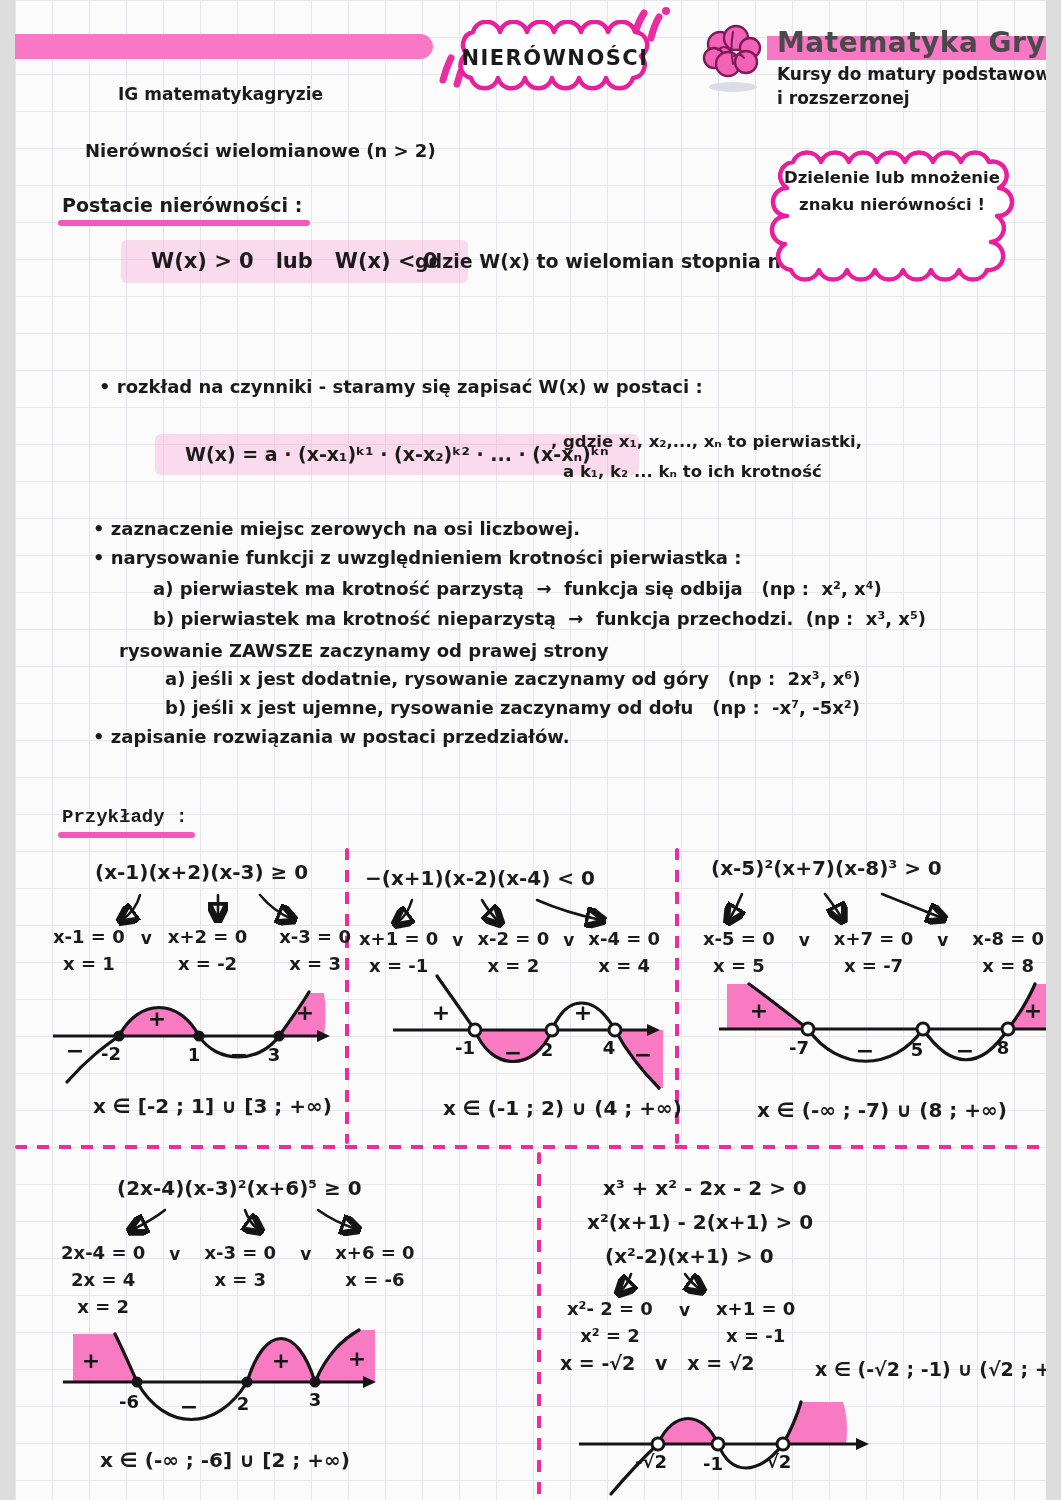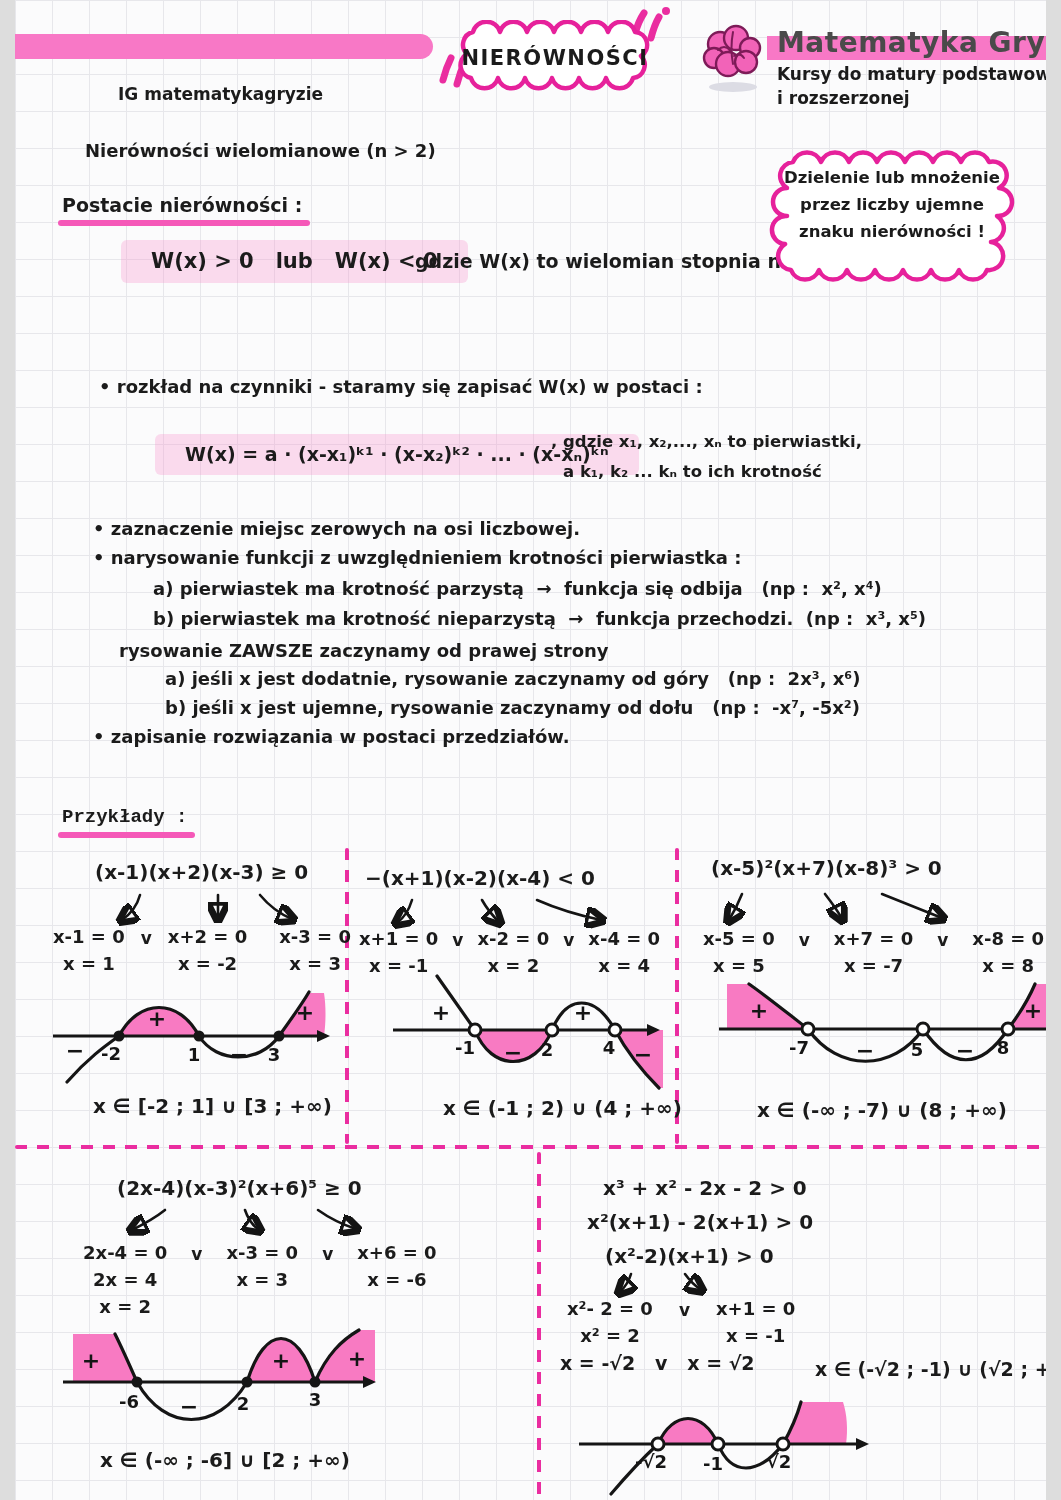--- a/index.html
+++ b/index.html
@@ -90,21 +90,20 @@
   <div class="hw" style="left:400px;top:250px;font-size:19px;">gdzie W(x) to wielomian stopnia n</div>
 
   <svg class="abs" style="left:750px;top:146px;" width="254" height="154" viewBox="0 0 254 154">
     <path class="cloudpath" d="M28,16 a15,15 0 0 1 28,0 a15,15 0 0 1 28,0 a15,15 0 0 1 28,0 a15,15 0 0 1 28,0 a15,15 0 0 1 28,0 a15,15 0 0 1 28,0 a15,15 0 0 1 28,0
          a14,14 0 0 1 10,26 a14,14 0 0 1 -2,28 a14,14 0 0 1 -6,26 a14,14 0 0 1 -4,28
          a15,15 0 0 1 -28,0 a15,15 0 0 1 -28,0 a15,15 0 0 1 -28,0 a15,15 0 0 1 -28,0 a15,15 0 0 1 -28,0 a15,15 0 0 1 -28,0 a15,15 0 0 1 -28,0
          a14,14 0 0 1 -6,-26 a14,14 0 0 1 2,-28 a14,14 0 0 1 0,-28 a14,14 0 0 1 6,-26 z"></path>
   </svg>
   <div class="abs" style="left:758px;top:164px;width:238px;text-align:center;font-weight:bold;font-size:16.5px;line-height:1.65;">
     <span style="display:block">Dzielenie lub mnożenie</span>
-    <span style="display:block">przez liczby ujemne</span>
     <span style="display:block">znaku nierówności !</span>
   </div>
 
 
   <div class="hw" style="left:84px;top:376px;font-size:18px;">• rozkład na czynniki - staramy się zapisać W(x) w postaci :</div>
 
   <div class="hw hl" style="left:140px;top:434px;font-size:19px;">W(x) = a · (x-x₁)ᵏ¹ · (x-x₂)ᵏ² · ... · (x-xₙ)ᵏⁿ</div>
   <div class="hw" style="left:536px;top:432px;font-size:16.5px;">, gdzie x₁, x₂,..., xₙ to pierwiastki,</div>
   <div class="hw" style="left:548px;top:462px;font-size:16.5px;">a k₁, k₂ ... kₙ to ich krotność</div>
 
@@ -266,21 +265,21 @@
   <svg class="abs arrows" style="left:95px;top:1208px;" width="260" height="30" viewBox="0 0 260 30">
     <defs>
         <marker id="m4" markerWidth="8" markerHeight="8" refX="6" refY="4" orient="auto">
           <path d="M0,0 L8,4 L0,8 Z" fill="#141414" stroke="none"></path>
         </marker>
       </defs>
     <path d="M55,2 C45,10 32,17 22,22" marker-end="url(#m4)"></path>
     <path d="M135,2 C138,11 142,17 149,22" marker-end="url(#m4)"></path>
     <path d="M208,2 C222,12 234,17 246,21" marker-end="url(#m4)"></path>
   </svg>
-  <div class="factors" style="left:68px;top:1242px;column-gap:24px;">
+  <div class="factors" style="left:46px;top:1242px;column-gap:24px;">
     <div class="fcell">
       <span>2x-4 = 0</span>
       <span>2x = 4</span>
       <span>x = 2</span>
     </div>
     <span class="orv">v</span>
     <div class="fcell">
       <span>x-3 = 0</span>
       <span>x = 3</span>
     </div>

